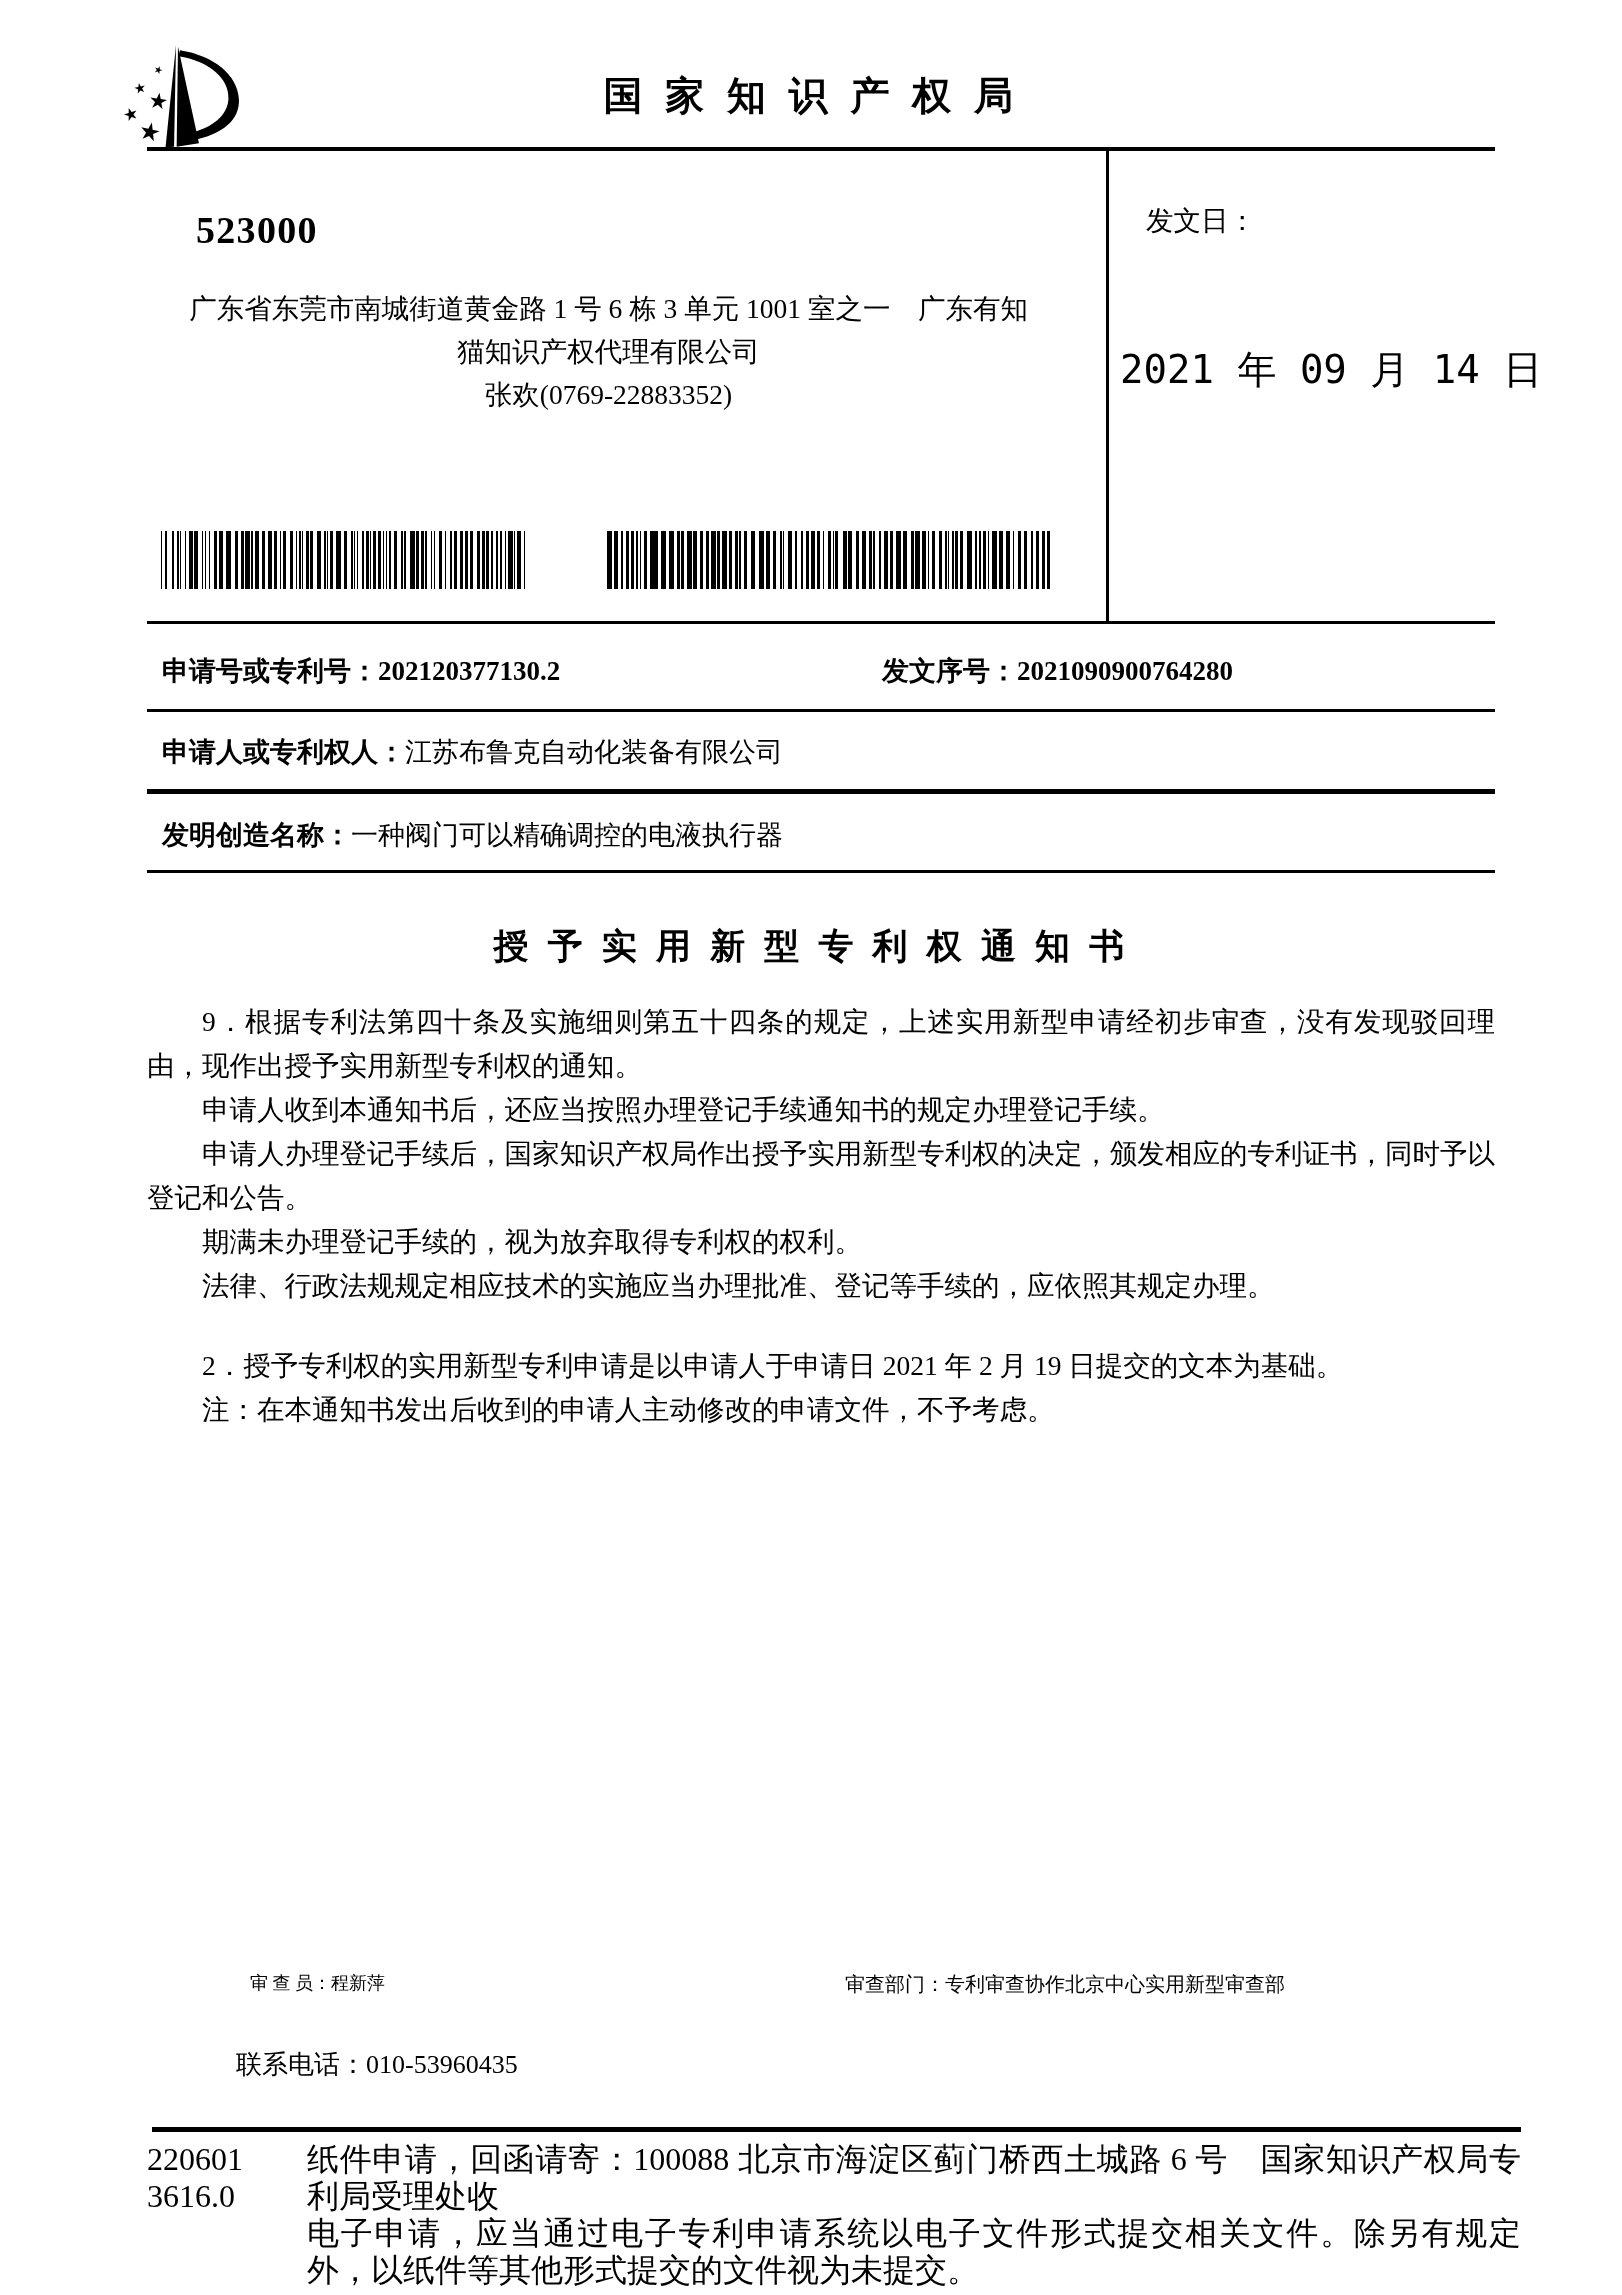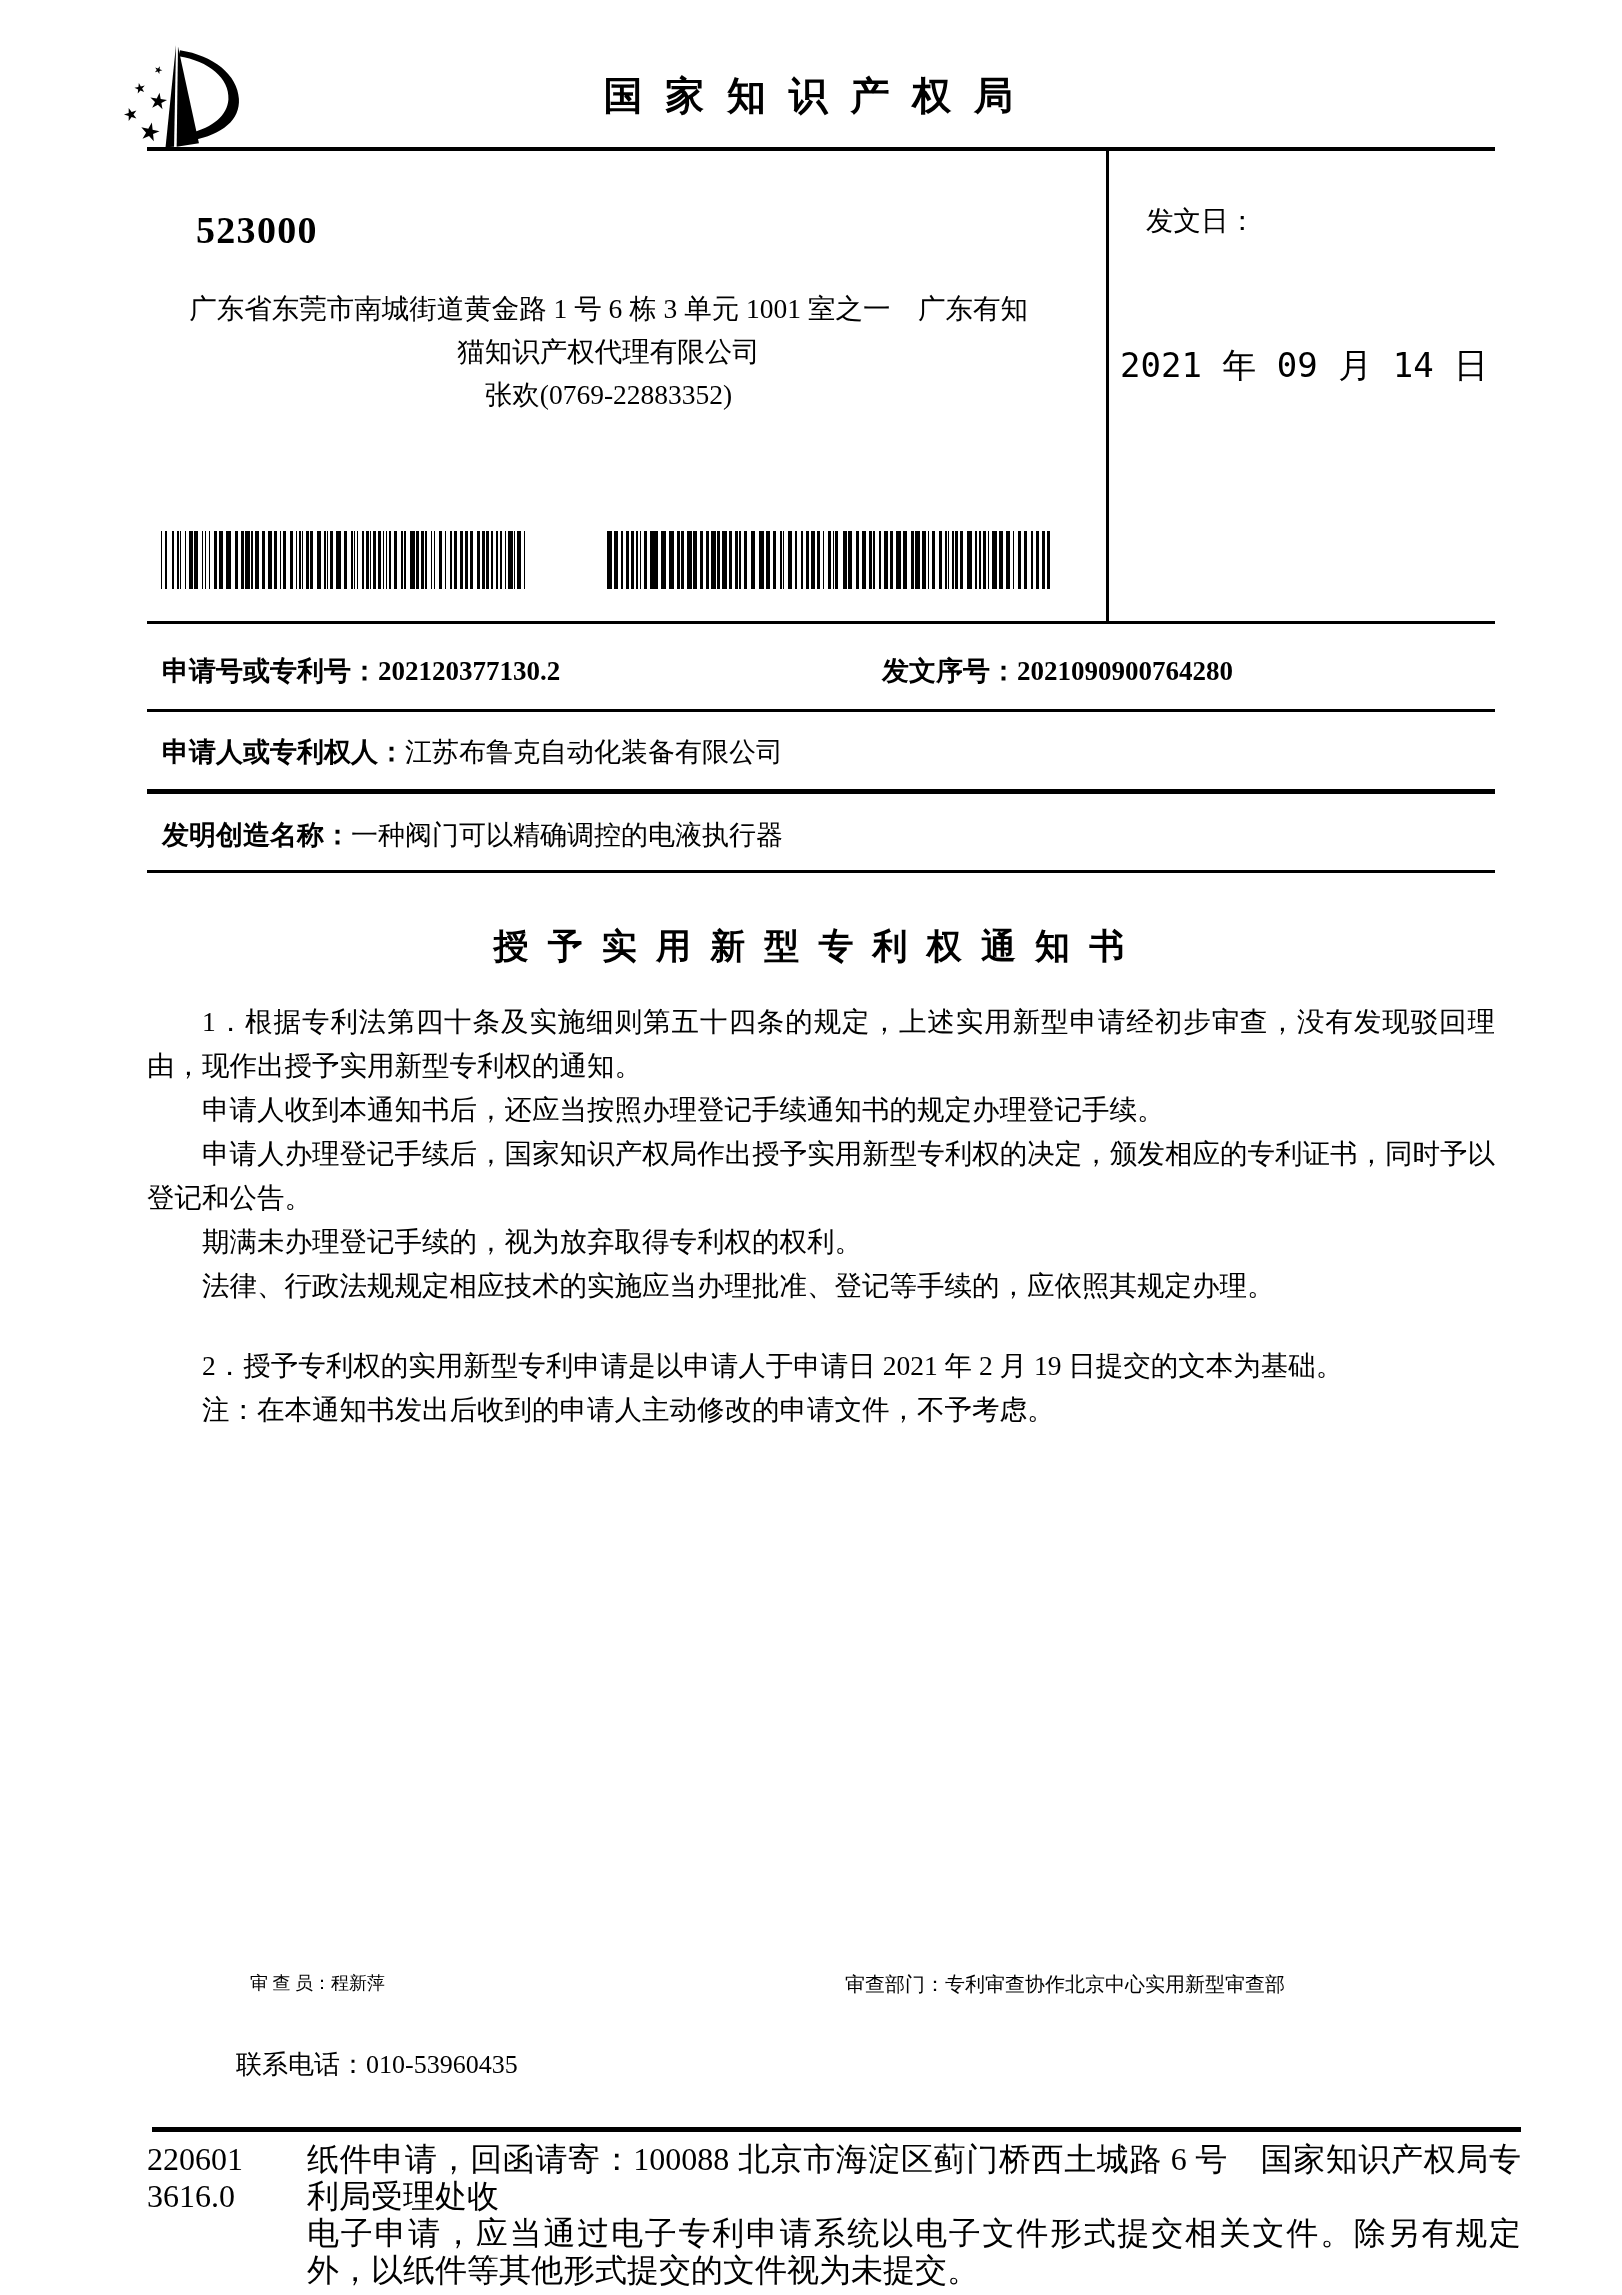--- a/index.html
+++ b/index.html
@@ -18,21 +18,21 @@
     letter-spacing:6.5px;white-space:pre;
   }
   .rule{background:#000;}
   .rule-header{left:147px;top:147px;width:1348px;height:3.9px;}
   .vline{left:1106px;top:151px;width:2.6px;height:470px;background:#000;}
   
   .postcode{left:196px;top:208px;font-size:38px;font-weight:bold;letter-spacing:1.3px;}
   .addr{left:147px;top:287px;width:923px;text-align:center;font-size:27.5px;line-height:43px;}
   
   .dispatch-label{left:1146px;top:203px;font-size:27.5px;}
-  .dispatch-date{left:1120px;top:343px;font-size:34px;font-family:"DejaVu Sans Mono","Liberation Mono",monospace;}
+  .dispatch-date{left:1120px;top:343px;font-size:39px;font-family:"DejaVu Sans Mono","Liberation Mono",monospace;}
   
   .barcode{position:absolute;top:531px;height:58px;}
   .barcode div{position:absolute;top:0;bottom:0;background:#000;}
   #bc1{left:161px;width:373px;}
   #bc2{left:607px;width:448px;}
   .rule-1{left:147px;top:621px;width:1348px;height:3.3px;}
   .rule-2{left:147px;top:709px;width:1348px;height:2.6px;}
   .rule-3{left:147px;top:789px;width:1348px;height:4.6px;}
   .rule-4{left:147px;top:870px;width:1348px;height:2.6px;}
   
@@ -270,21 +270,21 @@
   <div class="abs rule rule-3"></div>
 
   <div class="abs metarow row-invention">
     <span class="b">发明创造名称：</span><span>一种阀门可以精确调控的电液执行器</span>
   </div>
   <div class="abs rule rule-4"></div>
 
   <div class="abs notice-title">授 予 实 用 新 型 专 利 权 通 知 书</div>
 
   <div class="abs body-text">
-    <p>1．根据专利法第四十条及实施细则第五十四条的规定，上述实用新型申请经初步审查，没有发现驳回理由，现作出授予实用新型专利权的通知。</p>
+    <p>9．根据专利法第四十条及实施细则第五十四条的规定，上述实用新型申请经初步审查，没有发现驳回理由，现作出授予实用新型专利权的通知。</p>
     <p>申请人收到本通知书后，还应当按照办理登记手续通知书的规定办理登记手续。</p>
     <p>申请人办理登记手续后，国家知识产权局作出授予实用新型专利权的决定，颁发相应的专利证书，同时予以登记和公告。</p>
     <p>期满未办理登记手续的，视为放弃取得专利权的权利。</p>
     <p>法律、行政法规规定相应技术的实施应当办理批准、登记等手续的，应依照其规定办理。</p>
     <p class="gap">2．授予专利权的实用新型专利申请是以申请人于申请日 2021 年 2 月 19 日提交的文本为基础。</p>
     <p>注：在本通知书发出后收到的申请人主动修改的申请文件，不予考虑。</p>
   </div>
 
   <div class="abs signoff-examiner"><span>审 查 员：</span><span>程新萍</span></div>
   <div class="abs signoff-dept"><span>审查部门：</span><span>专利审查协作北京中心实用新型审查部</span></div>

